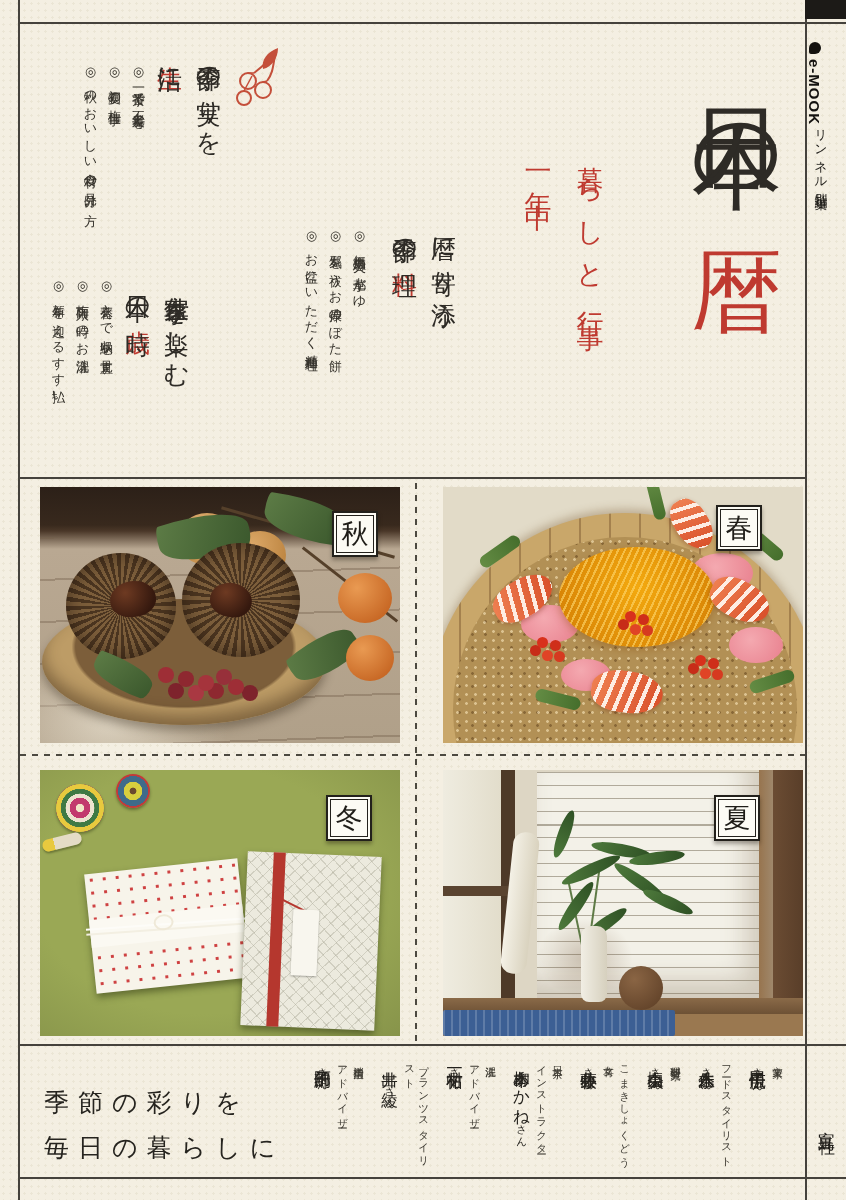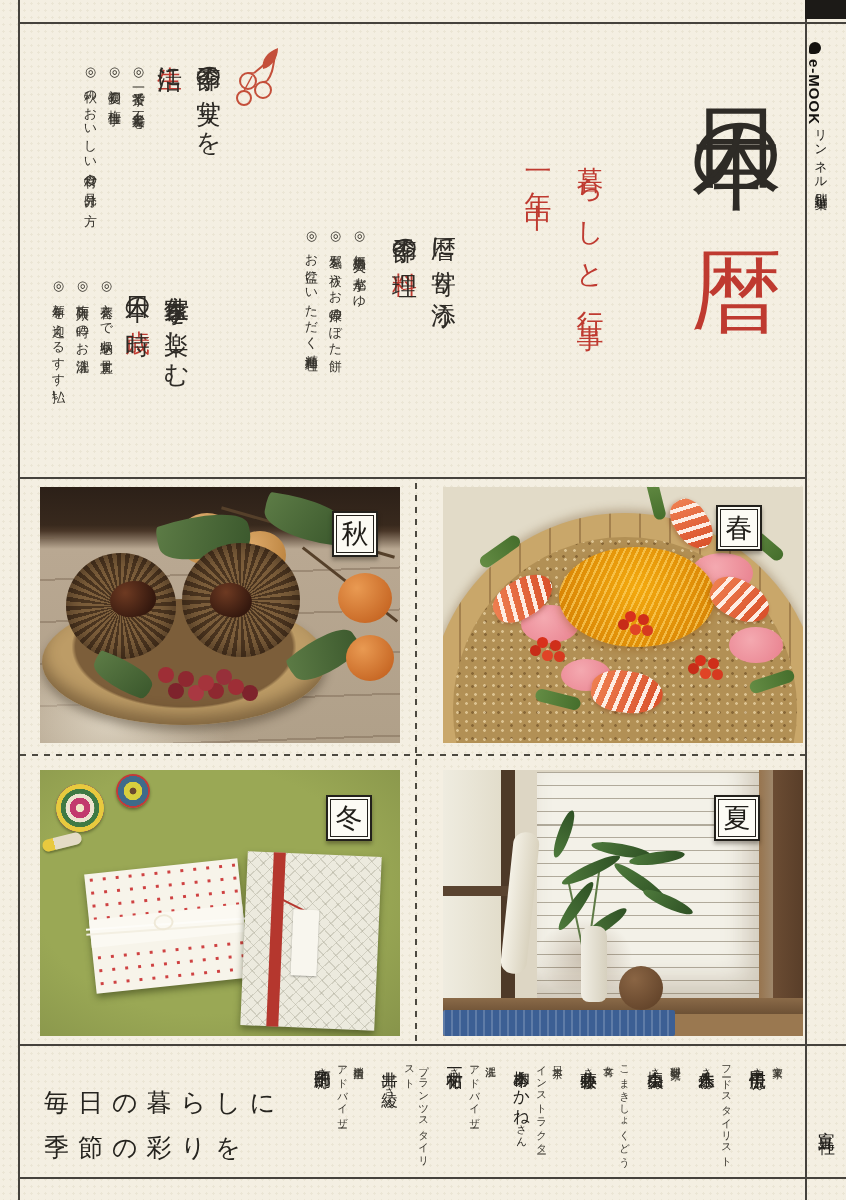--- a/index.html
+++ b/index.html
@@ -450,17 +450,17 @@
     <div class="credit">
       <div class="roles">
           <div class="vcol">消費生活</div>
           <div class="vcol">アドバイザー</div>
         </div>
       <div class="vcol nm"><span>阿部絢子</span><span class="sfx">さん</span></div>
     </div>
   </div>
 
   <div class="catchphrase">
+    <div>季節の彩りを</div>
     <div>毎日の暮らしに</div>
-    <div>季節の彩りを</div>
   </div>
 
 </div>
 
 </body></html>

